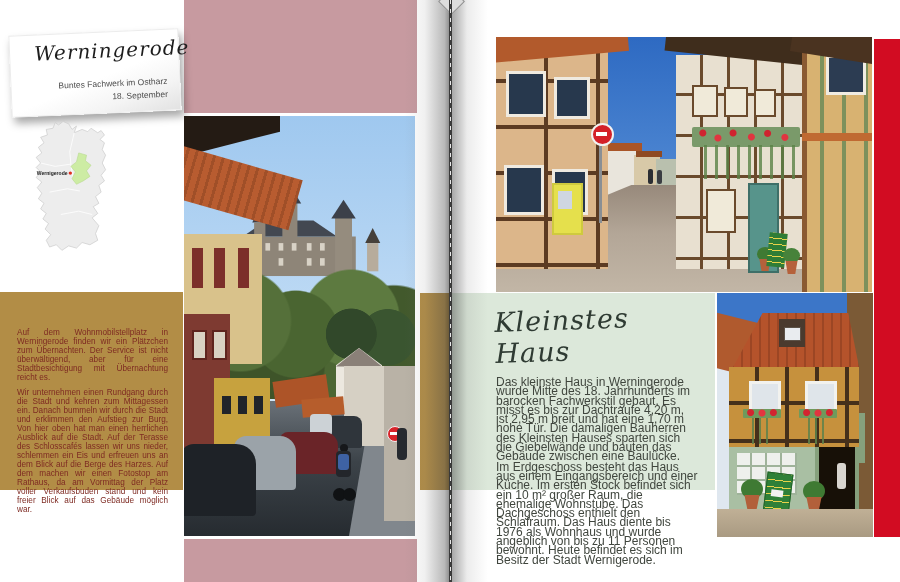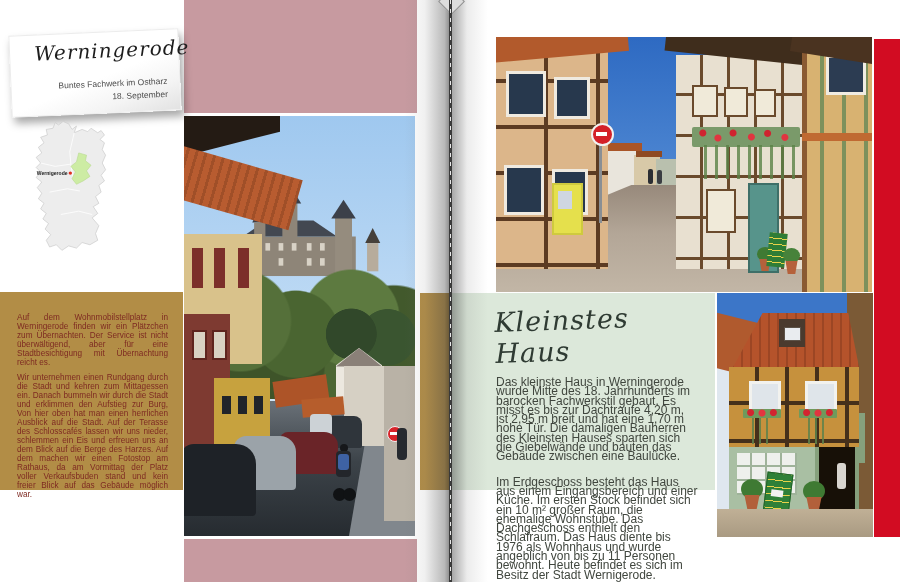--- a/index.html
+++ b/index.html
@@ -21,31 +21,31 @@
   .card-title{position:absolute;left:24px;top:6px;font-size:20px;color:#1d1d1d;letter-spacing:1px;}
   .card-sub{position:absolute;right:12px;bottom:9px;text-align:right;font-size:8.5px;
     color:#4c4c4c;line-height:1.55;}
 
   
   .map{left:16px;top:106px;width:112px;height:170px;}
   .map svg{width:100%;height:100%;}
 
   
   .gold-block{left:0;top:292px;width:183px;height:198px;background:var(--gold,#b28d46);
-    box-sizing:border-box;padding:21px 15px 0 17px;}
+    box-sizing:border-box;padding:36px 15px 0 17px;}
   .gold-block p{margin:0 0 6px 0;font-size:8.2px;line-height:1.1;text-align:justify;
     color:var(--maroon,#7e2a22);}
 
   
   .green-box{left:452px;top:293px;width:263px;height:197px;background:var(--sage,#dce8da);
     box-sizing:border-box;padding:14px 16px 0 44px;}
   .green-box h2{margin:0;font-size:27px;font-weight:normal;color:#2f3b33;
     transform:rotate(-2deg);transform-origin:left bottom;letter-spacing:1px;}
   .green-box p{margin:9px 0 0 0;font-size:12px;line-height:9.3px;color:#40463e;}
-  .green-box p + p{margin-top:16px;}
+  .green-box p + p{margin-top:1px;}
 
   
   .photo{overflow:hidden;background:#dfe7ef;}
   .photo > div{position:absolute;}
 
   
   .photo1{left:184px;top:116px;width:231px;height:420px;}
   .p1-sky{inset:0;background:linear-gradient(180deg,#9fc8ef 0%,#bcd9f4 45%,#d2e6f8 62%);}
   .p1-trees{left:18px;top:148px;width:213px;height:135px;background:
     radial-gradient(circle at 18% 42%,#55703a 0 26%,transparent 27%),

